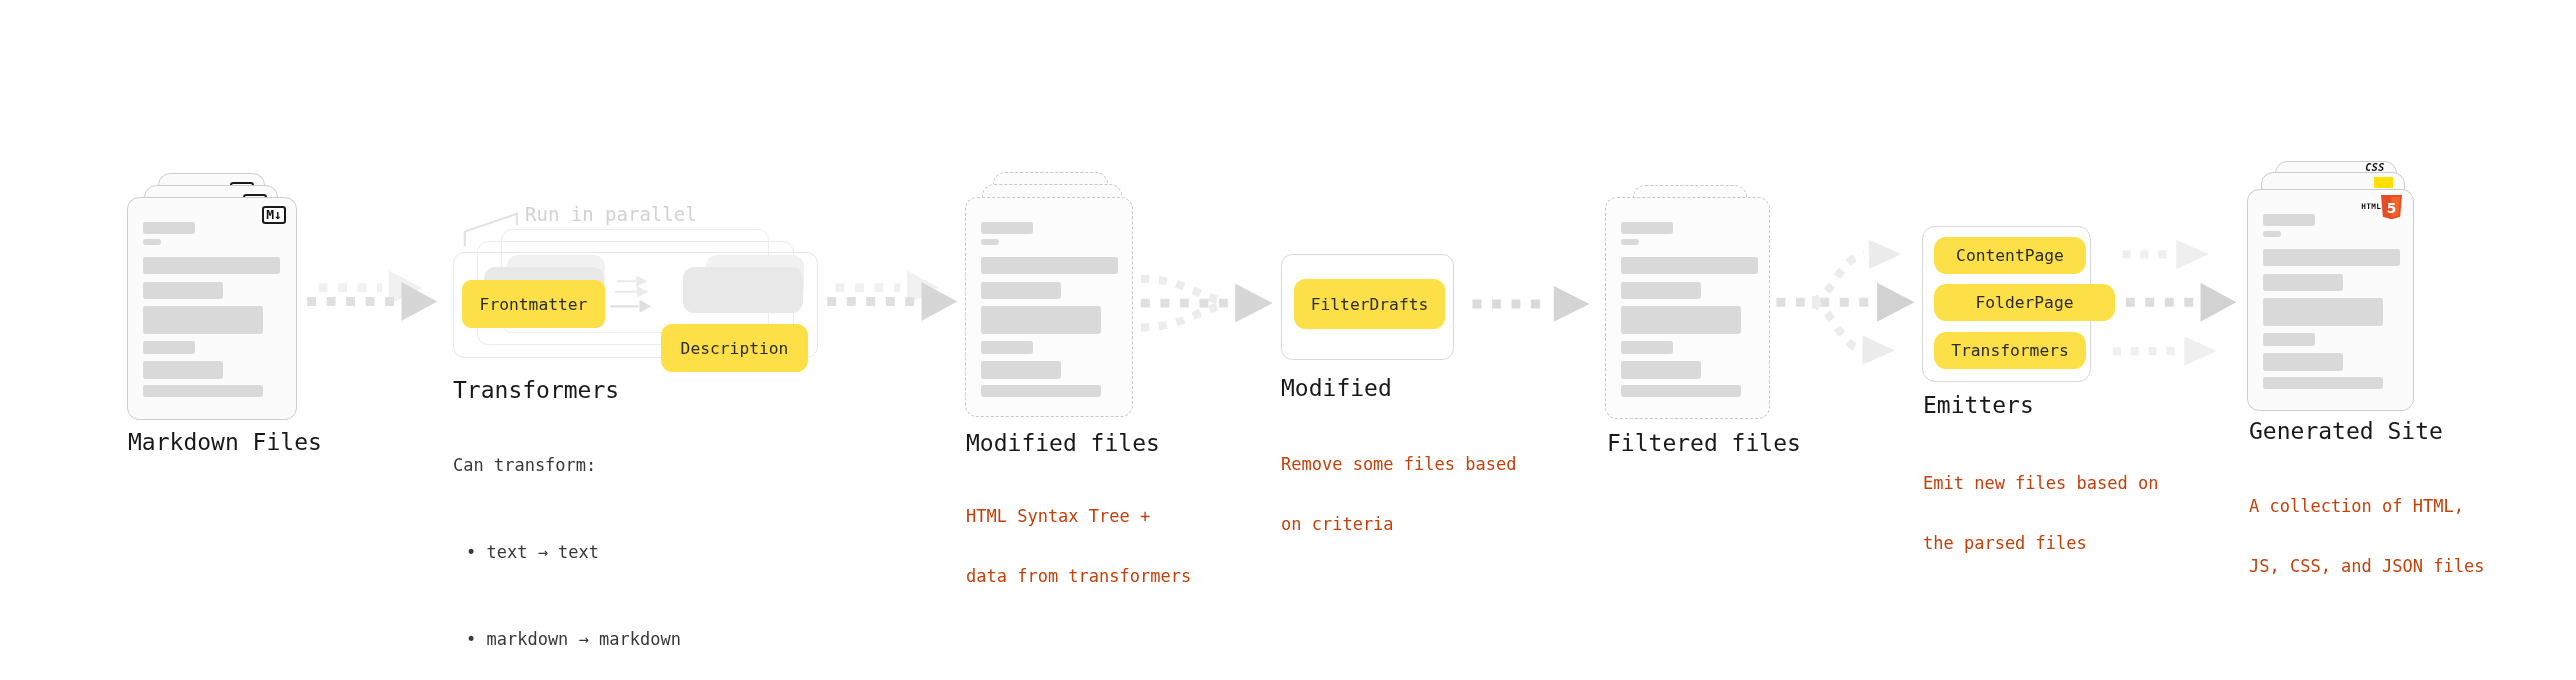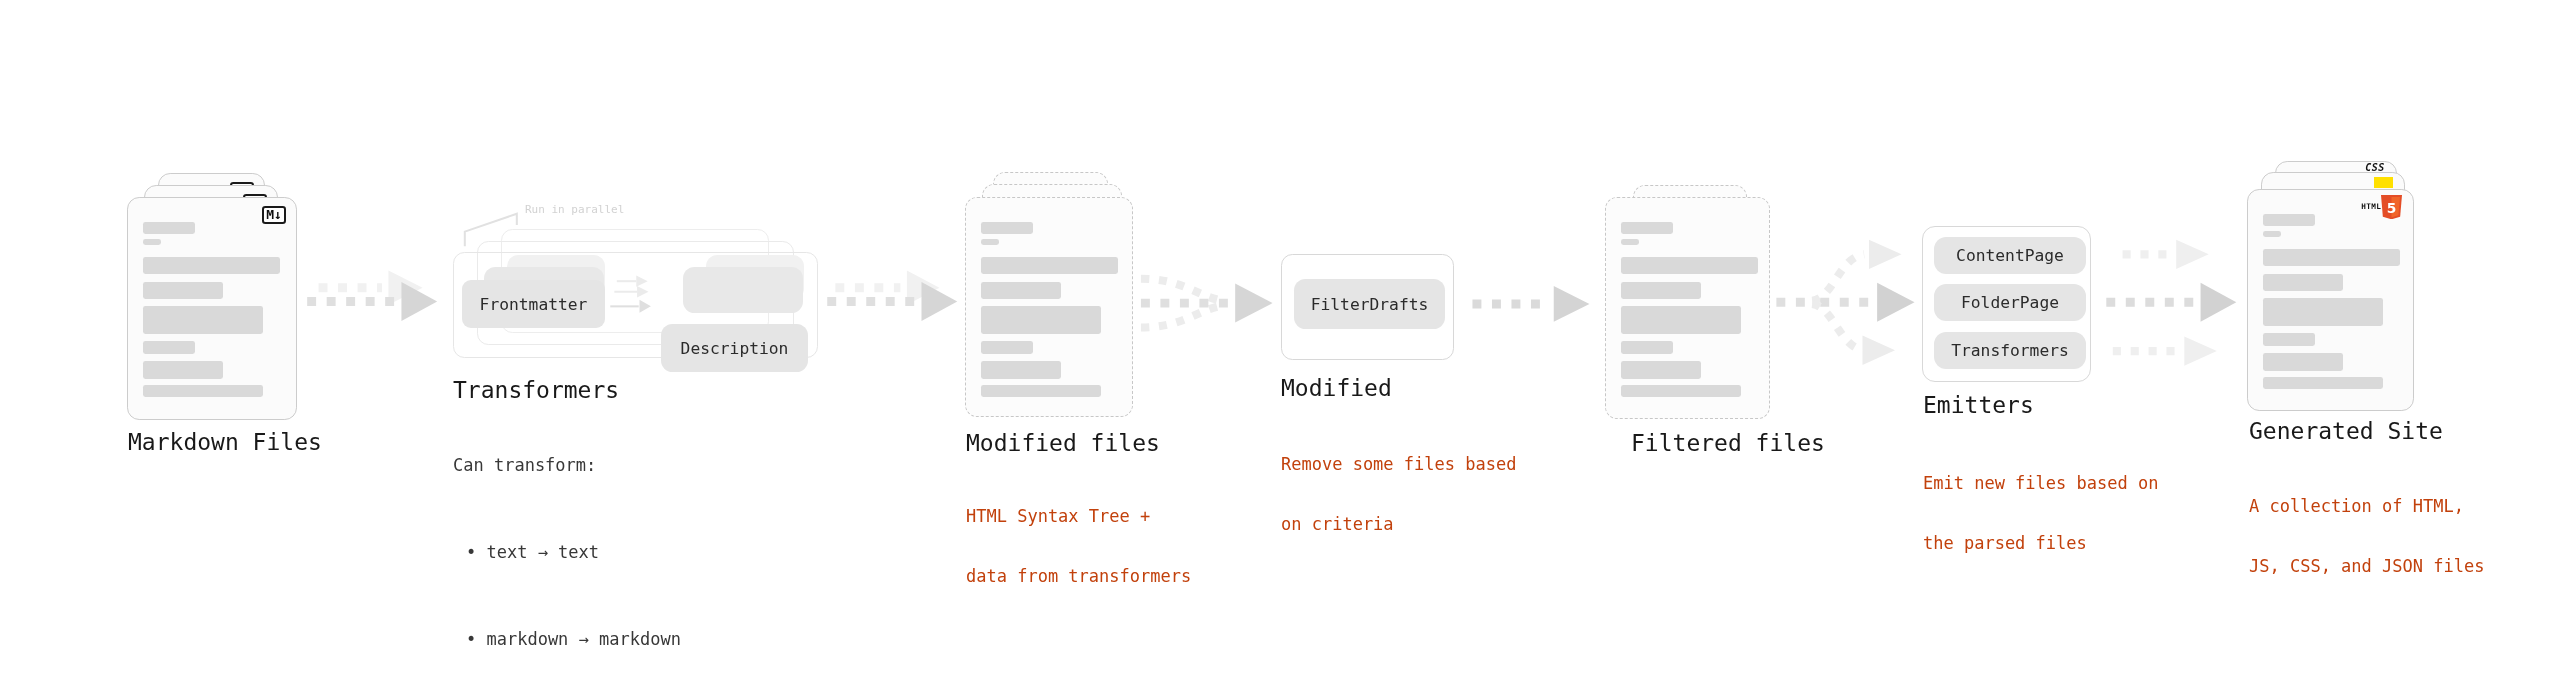--- a/index.html
+++ b/index.html
@@ -24,30 +24,30 @@
   .b7{width:80px;height:18px;margin-top:6.5px;}
   .b8{width:120px;height:12.2px;margin-top:6.5px;}
 
   
   .stage-title{position:absolute;font-size:23px;font-weight:500;color:#191919;white-space:nowrap;}
   .stage-sub{position:absolute;font-size:17px;line-height:20.3px;color:#c2410c;white-space:pre;}
   .bullets{position:absolute;font-size:17px;line-height:21px;color:#383838;white-space:pre;}
   .bullets .indent{padding-left:13px;margin-top:24px;}
 
   
-  .pill{position:absolute;background:#e5e5e5;border-radius:11.4px;display:flex;align-items:center;justify-content:center;
+  .pill{position:absolute;background:#fde047;border-radius:11.4px;display:flex;align-items:center;justify-content:center;
         font-size:16.3px;color:#2b2b2b;white-space:nowrap;}
   .pill.ghost1{background:#e8e8e8;}
   .pill.ghost2{background:#f1f1f1;}
 
   
   .frame{position:absolute;border:1.6px solid #e6e6e6;border-radius:11.4px;box-sizing:border-box;background:transparent;}
   .box{position:absolute;border:1.6px solid #d8d8d8;border-radius:13px;background:#ffffff;box-sizing:border-box;}
 
-  .annotation{position:absolute;font-size:11px;color:#d2d2d2;white-space:nowrap;text-align:center;}
+  .annotation{position:absolute;font-size:19px;color:#d2d2d2;white-space:nowrap;text-align:center;}
 
   
   .md-badge{position:absolute;top:8.1px;right:9.8px;border:2.4px solid #1a1a1a;border-radius:3.3px;background:#ffffff;
             font-size:13px;font-weight:bold;color:#111;padding:0px 2.4px;line-height:14px;}
 
   
   .css-badge{position:absolute;top:2.4px;right:11.4px;display:flex;flex-direction:column;align-items:center;}
   .css-text{font-size:10px;font-weight:bold;color:#111;line-height:7.3px;letter-spacing:0.4px;font-style:italic;}
   .css-bar{width:16.3px;height:3.3px;background:#2b5ce6;margin-top:0.8px;}
   .js-badge{position:absolute;top:4.1px;right:11.4px;width:18.7px;height:11.4px;background:#ffe000;}
@@ -206,29 +206,29 @@
     <div class="doc dashed" style="left:1605px;top:197px;width:165px;height:222px;">
       <div class="bar b1"></div>
       <div class="bar b2"></div>
       <div class="bar b3"></div>
       <div class="bar b4"></div>
       <div class="bar b5"></div>
       <div class="bar b6"></div>
       <div class="bar b7"></div>
       <div class="bar b8"></div>
     </div>
-    <div class="stage-title" style="left:1607px;top:430px;margin-left:24px;">Filtered files</div>
+    <div class="stage-title" style="left:1607px;top:430px;">Filtered files</div>
   </div>
 
   <div>
     <div class="box" style="left:1922px;top:226px;width:169px;height:156px;"></div>
     <div class="pill" style="left:1934px;top:237px;width:152px;height:37px;border-radius:12.2px;">
       <span>ContentPage</span>
     </div>
-    <div class="pill" style="left:1934px;top:284px;width:152px;height:37px;border-radius:12.2px;">
+    <div class="pill" style="left:1934px;top:284px;width:181px;height:37px;border-radius:12.2px;">
       <span>FolderPage</span>
     </div>
     <div class="pill" style="left:1934px;top:332px;width:152px;height:37px;border-radius:12.2px;">
       <span>Transformers</span>
     </div>
     <div class="stage-title" style="left:1923px;top:392px;">Emitters</div>
     <div class="stage-sub" style="left:1923px;top:432px;">
       <div>Emit new files based on</div>
       <div>the parsed files</div>
     </div>

